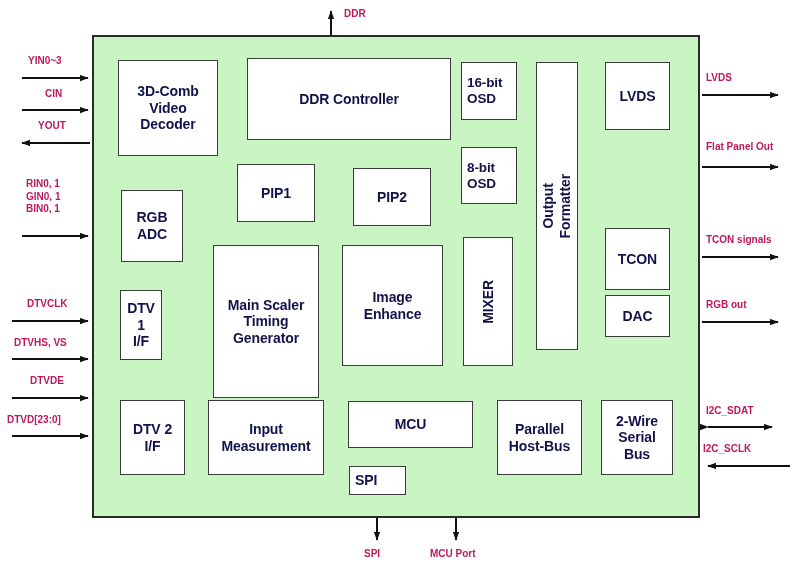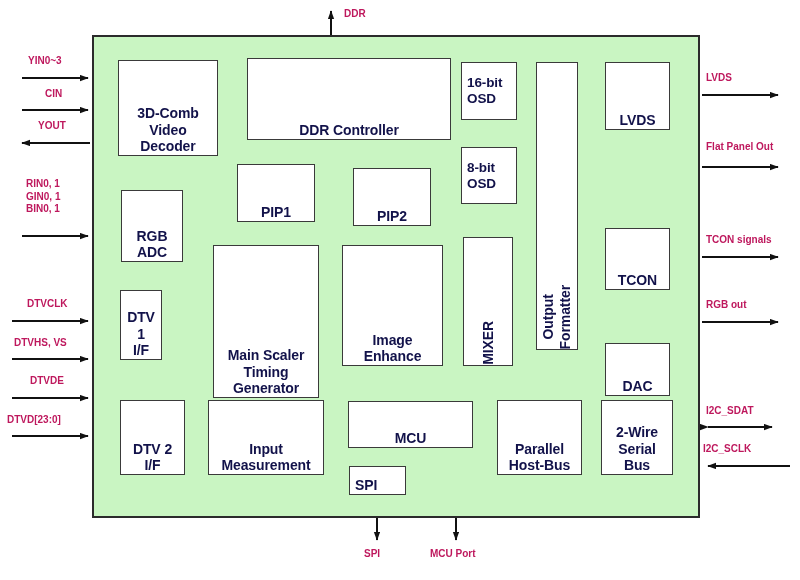--- a/index.html
+++ b/index.html
@@ -25,21 +25,21 @@
     border:1.5px solid #3a3a3a;
     box-sizing:border-box;
     display:flex;align-items:center;justify-content:center;
     text-align:center;
     font-weight:bold;
     font-size:13.5px;
     line-height:1.18;
     color:#12124a;
     letter-spacing:-0.1px;
   }
-  .blk.lg{font-size:14px;align-items:flex-end;}
+  .blk.lg{font-size:14px;}
   .blk .inner{padding:0 2px;}
   .blk.vert .inner{
     writing-mode:vertical-rl;
     transform:rotate(180deg);
     white-space:nowrap;
   }
   .blk.left-align{justify-content:flex-start;}
   .blk.left-align .inner{padding-left:5px;}
 
   
@@ -117,21 +117,21 @@
 
   <div class="blk lg" style="left:342px;top:245px;width:101px;height:121px;">
     <span class="inner" style="white-space:pre-line;">Image
 Enhance</span>
   </div>
 
   <div class="blk vert lg" style="left:463px;top:237px;width:50px;height:129px;">
     <span class="inner">MIXER</span>
   </div>
 
-  <div class="blk lg" style="left:605px;top:295px;width:65px;height:53px;margin-top:48px;">
+  <div class="blk lg" style="left:605px;top:295px;width:65px;height:42px;">
     <span class="inner">DAC</span>
   </div>
 
   <div class="blk lg" style="left:120px;top:290px;width:42px;height:70px;">
     <span class="inner" style="white-space:pre-line;">DTV 1
 I/F</span>
   </div>
 
   <div class="blk lg" style="left:120px;top:400px;width:65px;height:75px;">
     <span class="inner" style="white-space:pre-line;">DTV 2

